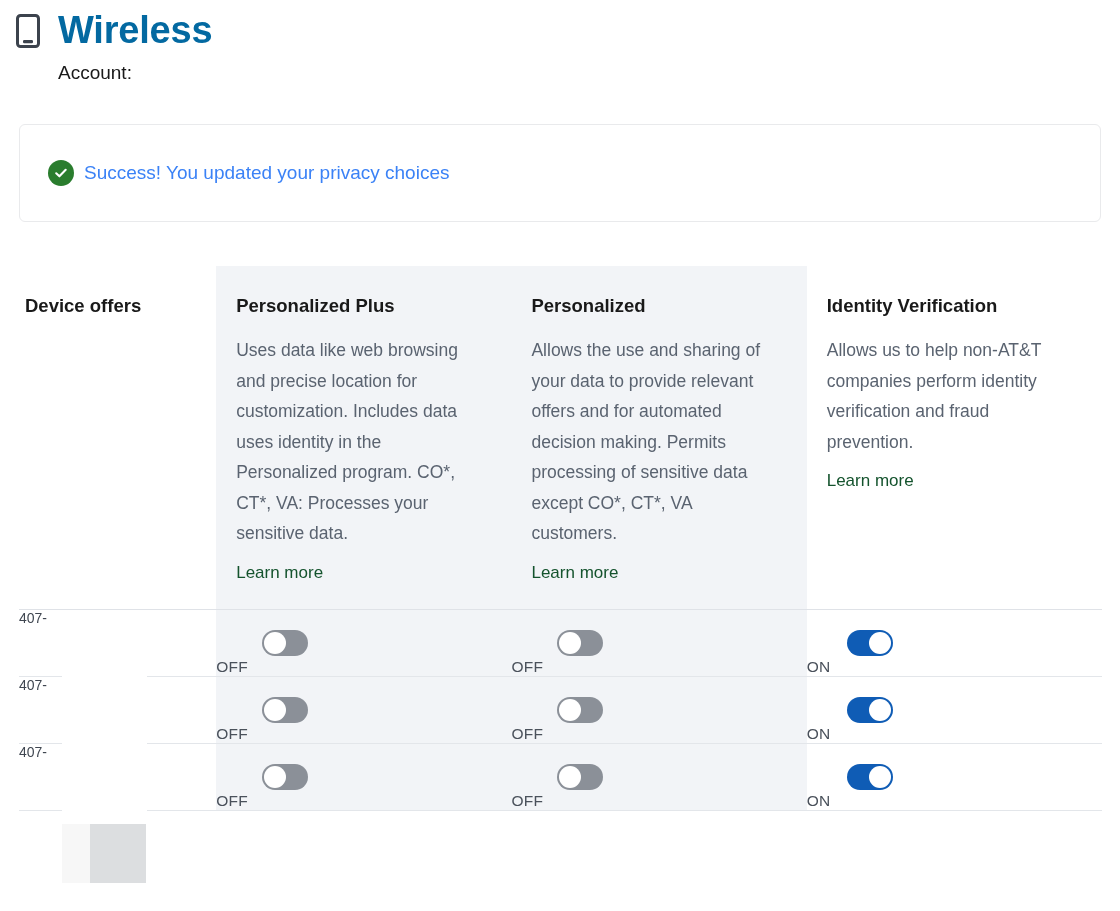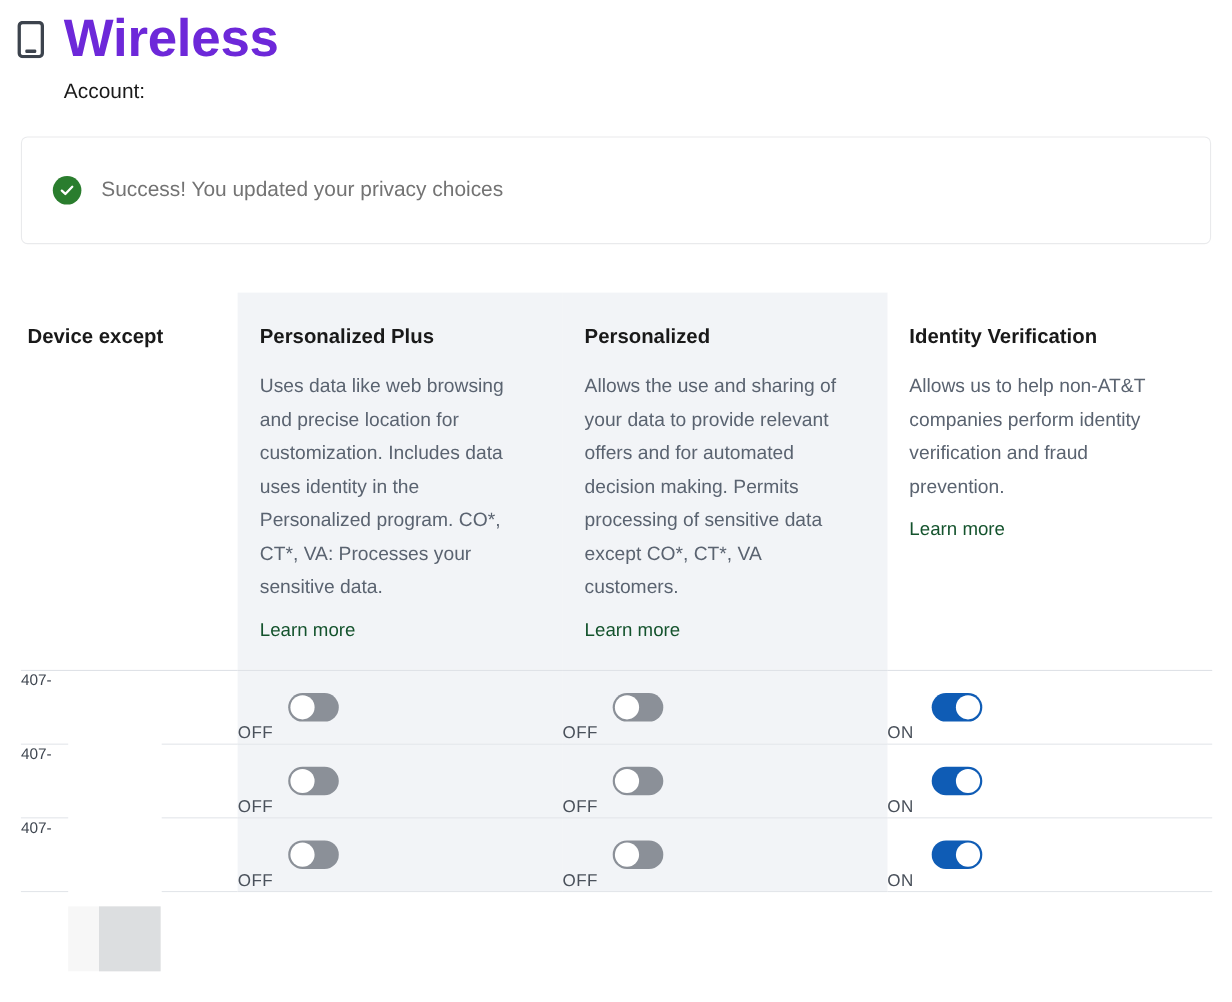--- a/index.html
+++ b/index.html
@@ -22,25 +22,25 @@
     align-items: center;
     padding: 10px 0 0 14px;
   }
   .phone-icon {
     width: 28px;
     height: 34px;
     flex: 0 0 auto;
     display: block;
   }
   .page-title {
-    font-size: 48px;
+    font-size: 38px;
     font-weight: 700;
     letter-spacing: -0.2px;
     margin-left: 16px;
-    color: #6d28d9;
+    color: #0369a1;
     line-height: 1.1;
   }
   .account-line {
     font-size: 19px;
     color: #191919;
     margin: 10px 0 0 58px;
     font-weight: 400;
   }
 
   
@@ -63,23 +63,23 @@
     height: 26px;
     border-radius: 50%;
     background: #2a7d2e;
     flex: 0 0 auto;
     display: flex;
     align-items: center;
     justify-content: center;
   }
   .check-circle svg { display: block; }
   .success-text {
-    margin-left: 18px;
+    margin-left: 10px;
     font-size: 19px;
-    color: #737373;
+    color: #3b82f6;
   }
 
   
   .privacy-table {
     position: absolute;
     left: 19px;
     top: 266px;
     width: 1083px;
     border-collapse: collapse;
     table-layout: fixed;
@@ -225,21 +225,21 @@
   <colgroup>
     <col class="c-device">
       <col class="c-col">
       <col class="c-col">
       <col class="c-col">
   </colgroup>
   <tbody>
 
     <tr class="desc-row">
       <td class="plain">
-        <div class="hdr-cell device">Device except</div>
+        <div class="hdr-cell device">Device offers</div>
       </td>
 
       <td class="shaded">
         <div class="hdr-cell">Personalized Plus</div>
         <div class="desc-cell">Uses data like web browsing and precise location for customization. Includes data uses identity in the Personalized program. CO*, CT*, VA: Processes your sensitive data.</div>
         <div class="learn-cell">
           <a class="learn-link">Learn more</a>
         </div>
       </td>
 

